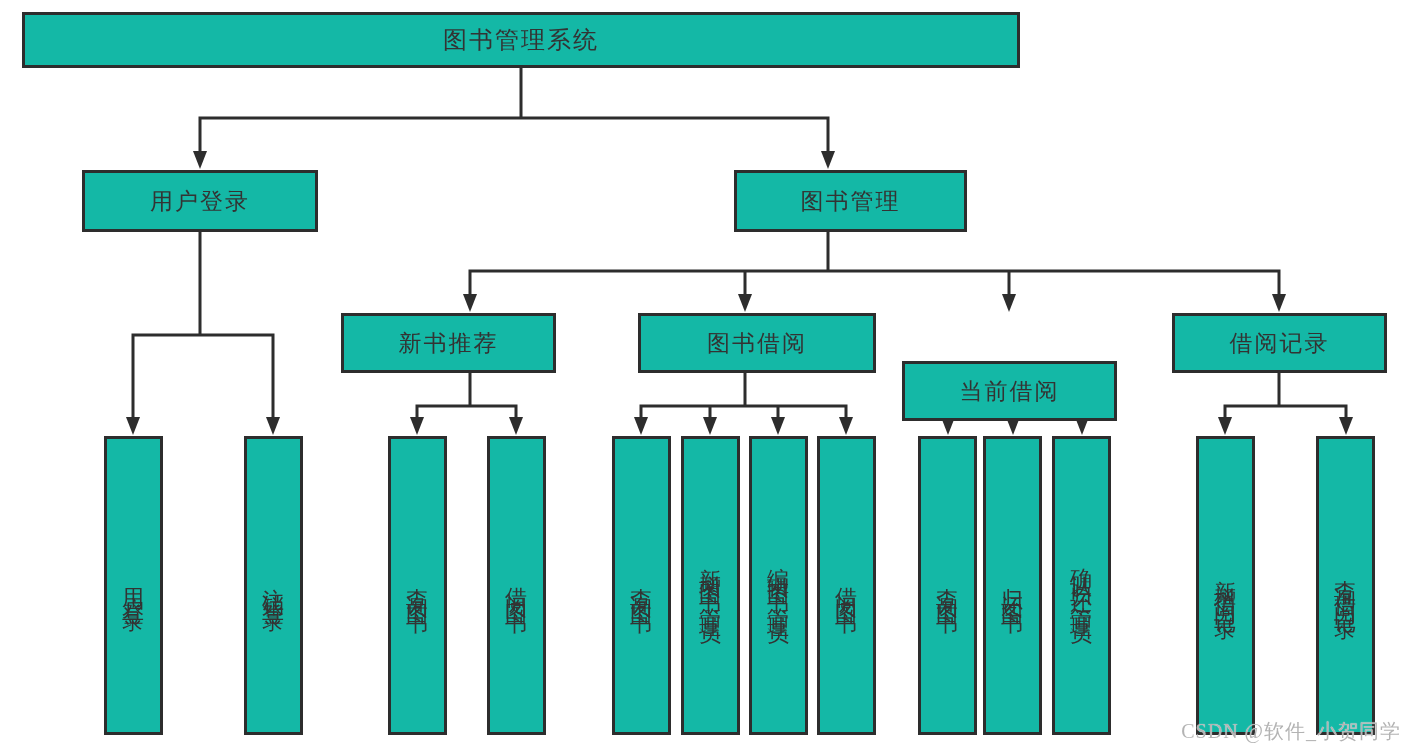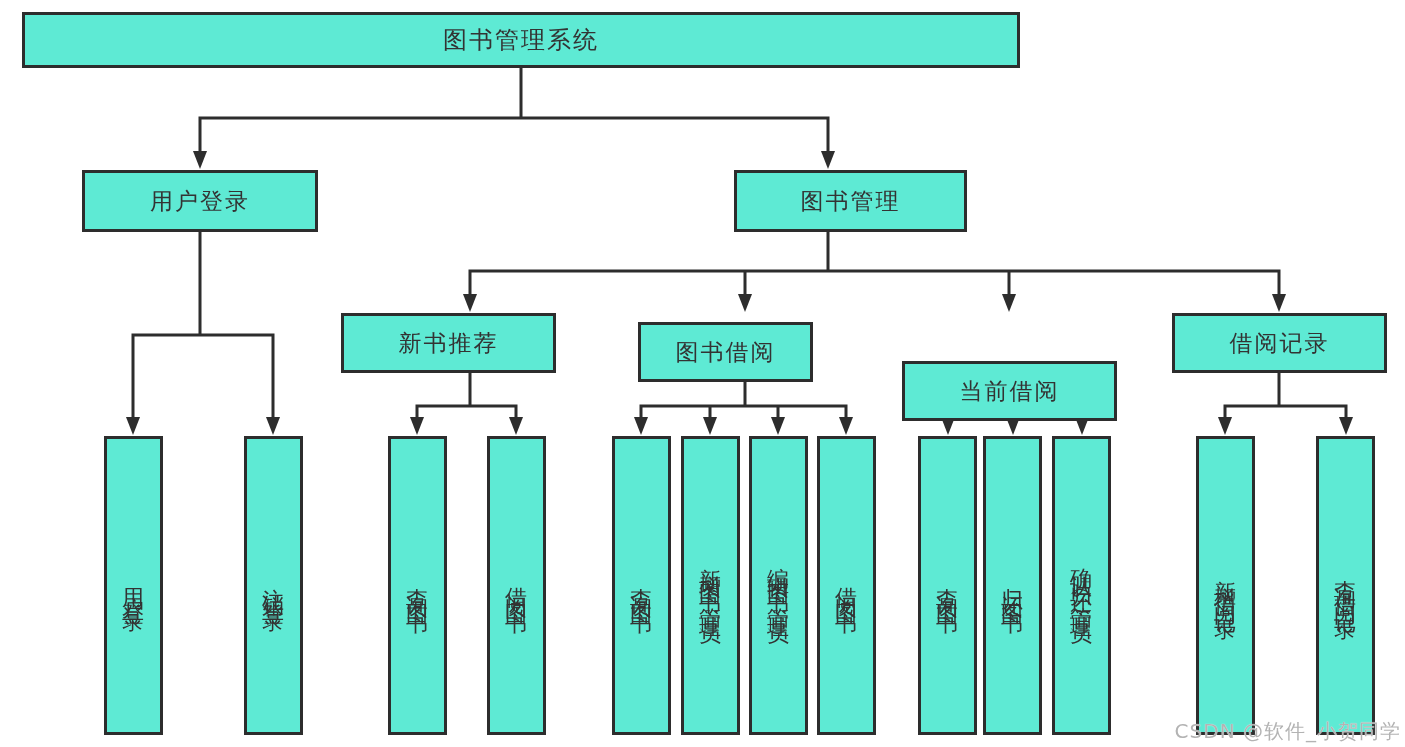--- a/index.html
+++ b/index.html
@@ -13,21 +13,21 @@
   }
   #connectors {
     position: absolute;
     left: 0; top: 0;
     width: 1405px; height: 747px;
   }
   .box {
     position: absolute;
     box-sizing: border-box;
     border: 3px solid #2d2d2d;
-    background: #5eead4;
+    background: #14b8a6;
     color: #333333;
     display: flex;
     align-items: center;
     justify-content: center;
   }
   .box.h {
     font-size: 23px;
     letter-spacing: 2px;
     white-space: nowrap;
   }
@@ -44,20 +44,21 @@
   }
   #watermark {
     position: absolute;
     right: 4px;
     top: 718px;
     font-size: 20px;
     color: #b3b3b3;
     text-shadow: 0 0 1px #ffffff;
     white-space: nowrap;
     letter-spacing: 1px;
+    font-family: Liberation Serif, serif;
   }
 </style>
 </head>
 <body>
 
 <div id="stage">
 
   <svg id="connectors" viewBox="0 0 1405 747" xmlns="http://www.w3.org/2000/svg">
     <path fill="none" stroke="#2d2d2d" stroke-width="3" d="
       M521 68 V118
@@ -115,21 +116,21 @@
       <polygon points="1339,417 1353,417 1346,435"></polygon>
     </g>
   </svg>
 
   <div class="box h root" style="left:22px; top:12px; width:998px; height:56px;">图书管理系统</div>
 
   <div class="box h" style="left:82px; top:170px; width:236px; height:62px;">用户登录</div>
   <div class="box h" style="left:710px; top:170px; width:233px; height:62px;margin-left:24px;">图书管理</div>
 
   <div class="box h" style="left:341px; top:313px; width:215px; height:60px;">新书推荐</div>
-  <div class="box h" style="left:638px; top:313px; width:175px; height:60px;margin-top:9px;">图书借阅</div>
+  <div class="box h" style="left:638px; top:313px; width:238px; height:60px;">图书借阅</div>
   <div class="box h" style="left:902px; top:313px; width:215px; height:60px;margin-top:48px;">当前借阅</div>
   <div class="box h" style="left:1172px; top:313px; width:215px; height:60px;">借阅记录</div>
 
   <div class="box leaf" style="left:104px; top:436px; width:59px; height:299px;">用户登录</div>
   <div class="box leaf" style="left:244px; top:436px; width:59px; height:299px;">注销登录</div>
 
   <div class="box leaf" style="left:388px; top:436px; width:59px; height:299px;">查询图书</div>
   <div class="box leaf" style="left:487px; top:436px; width:59px; height:299px;">借阅图书</div>
 
   <div class="box leaf" style="left:612px; top:436px; width:59px; height:299px;">查询图书</div>

